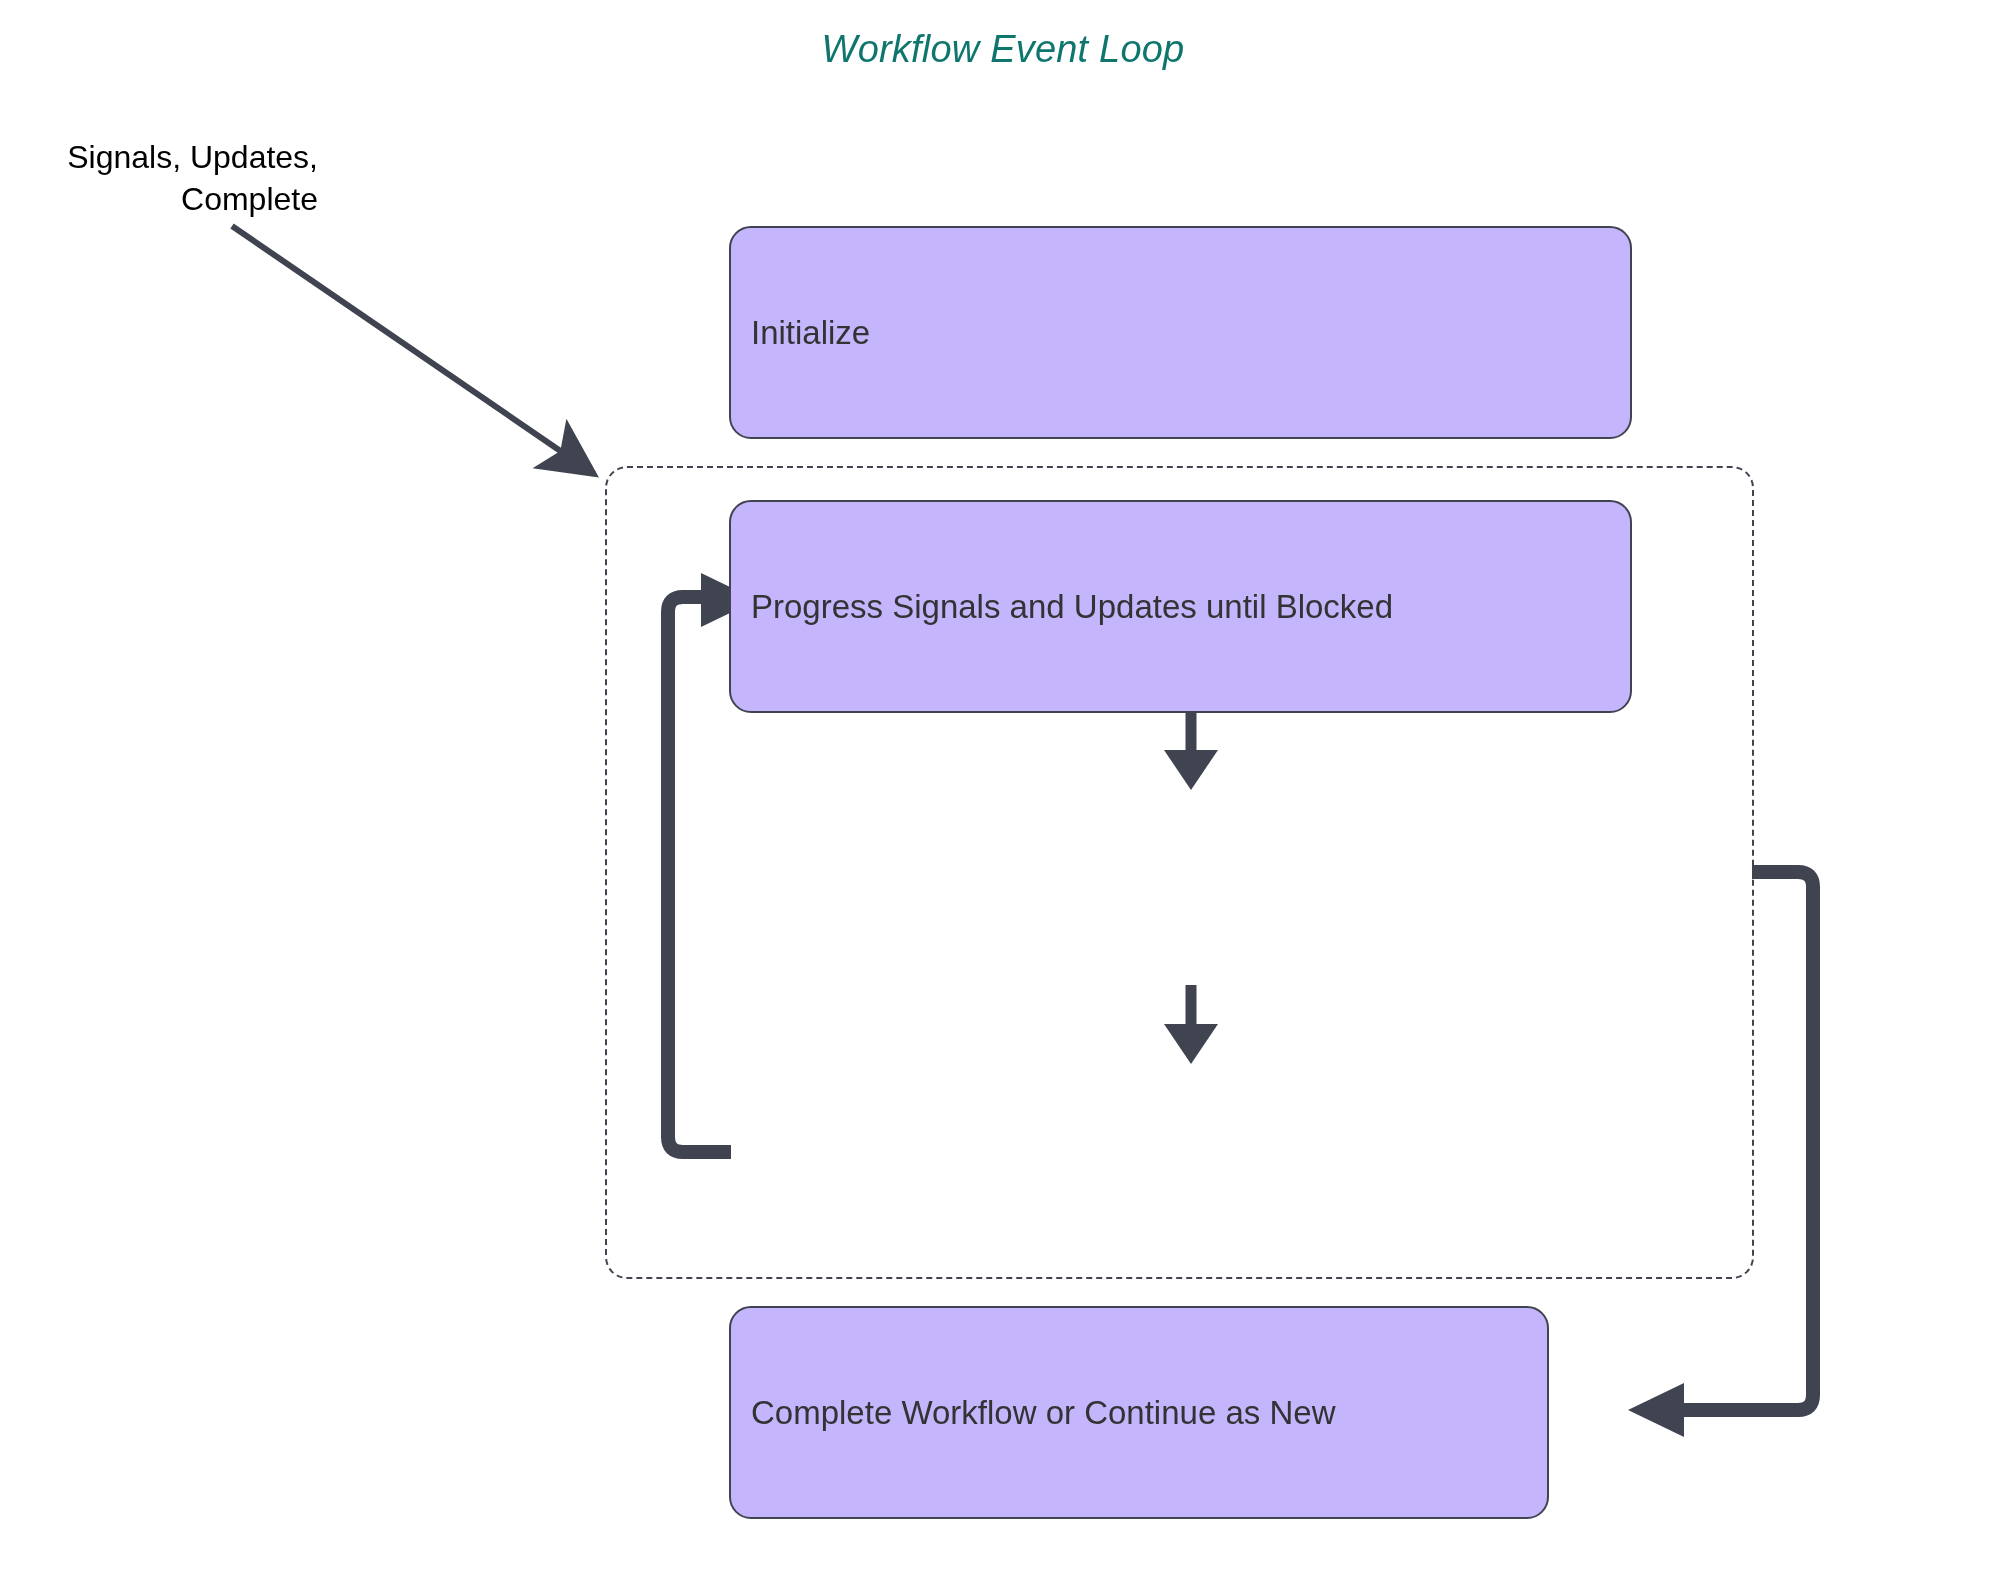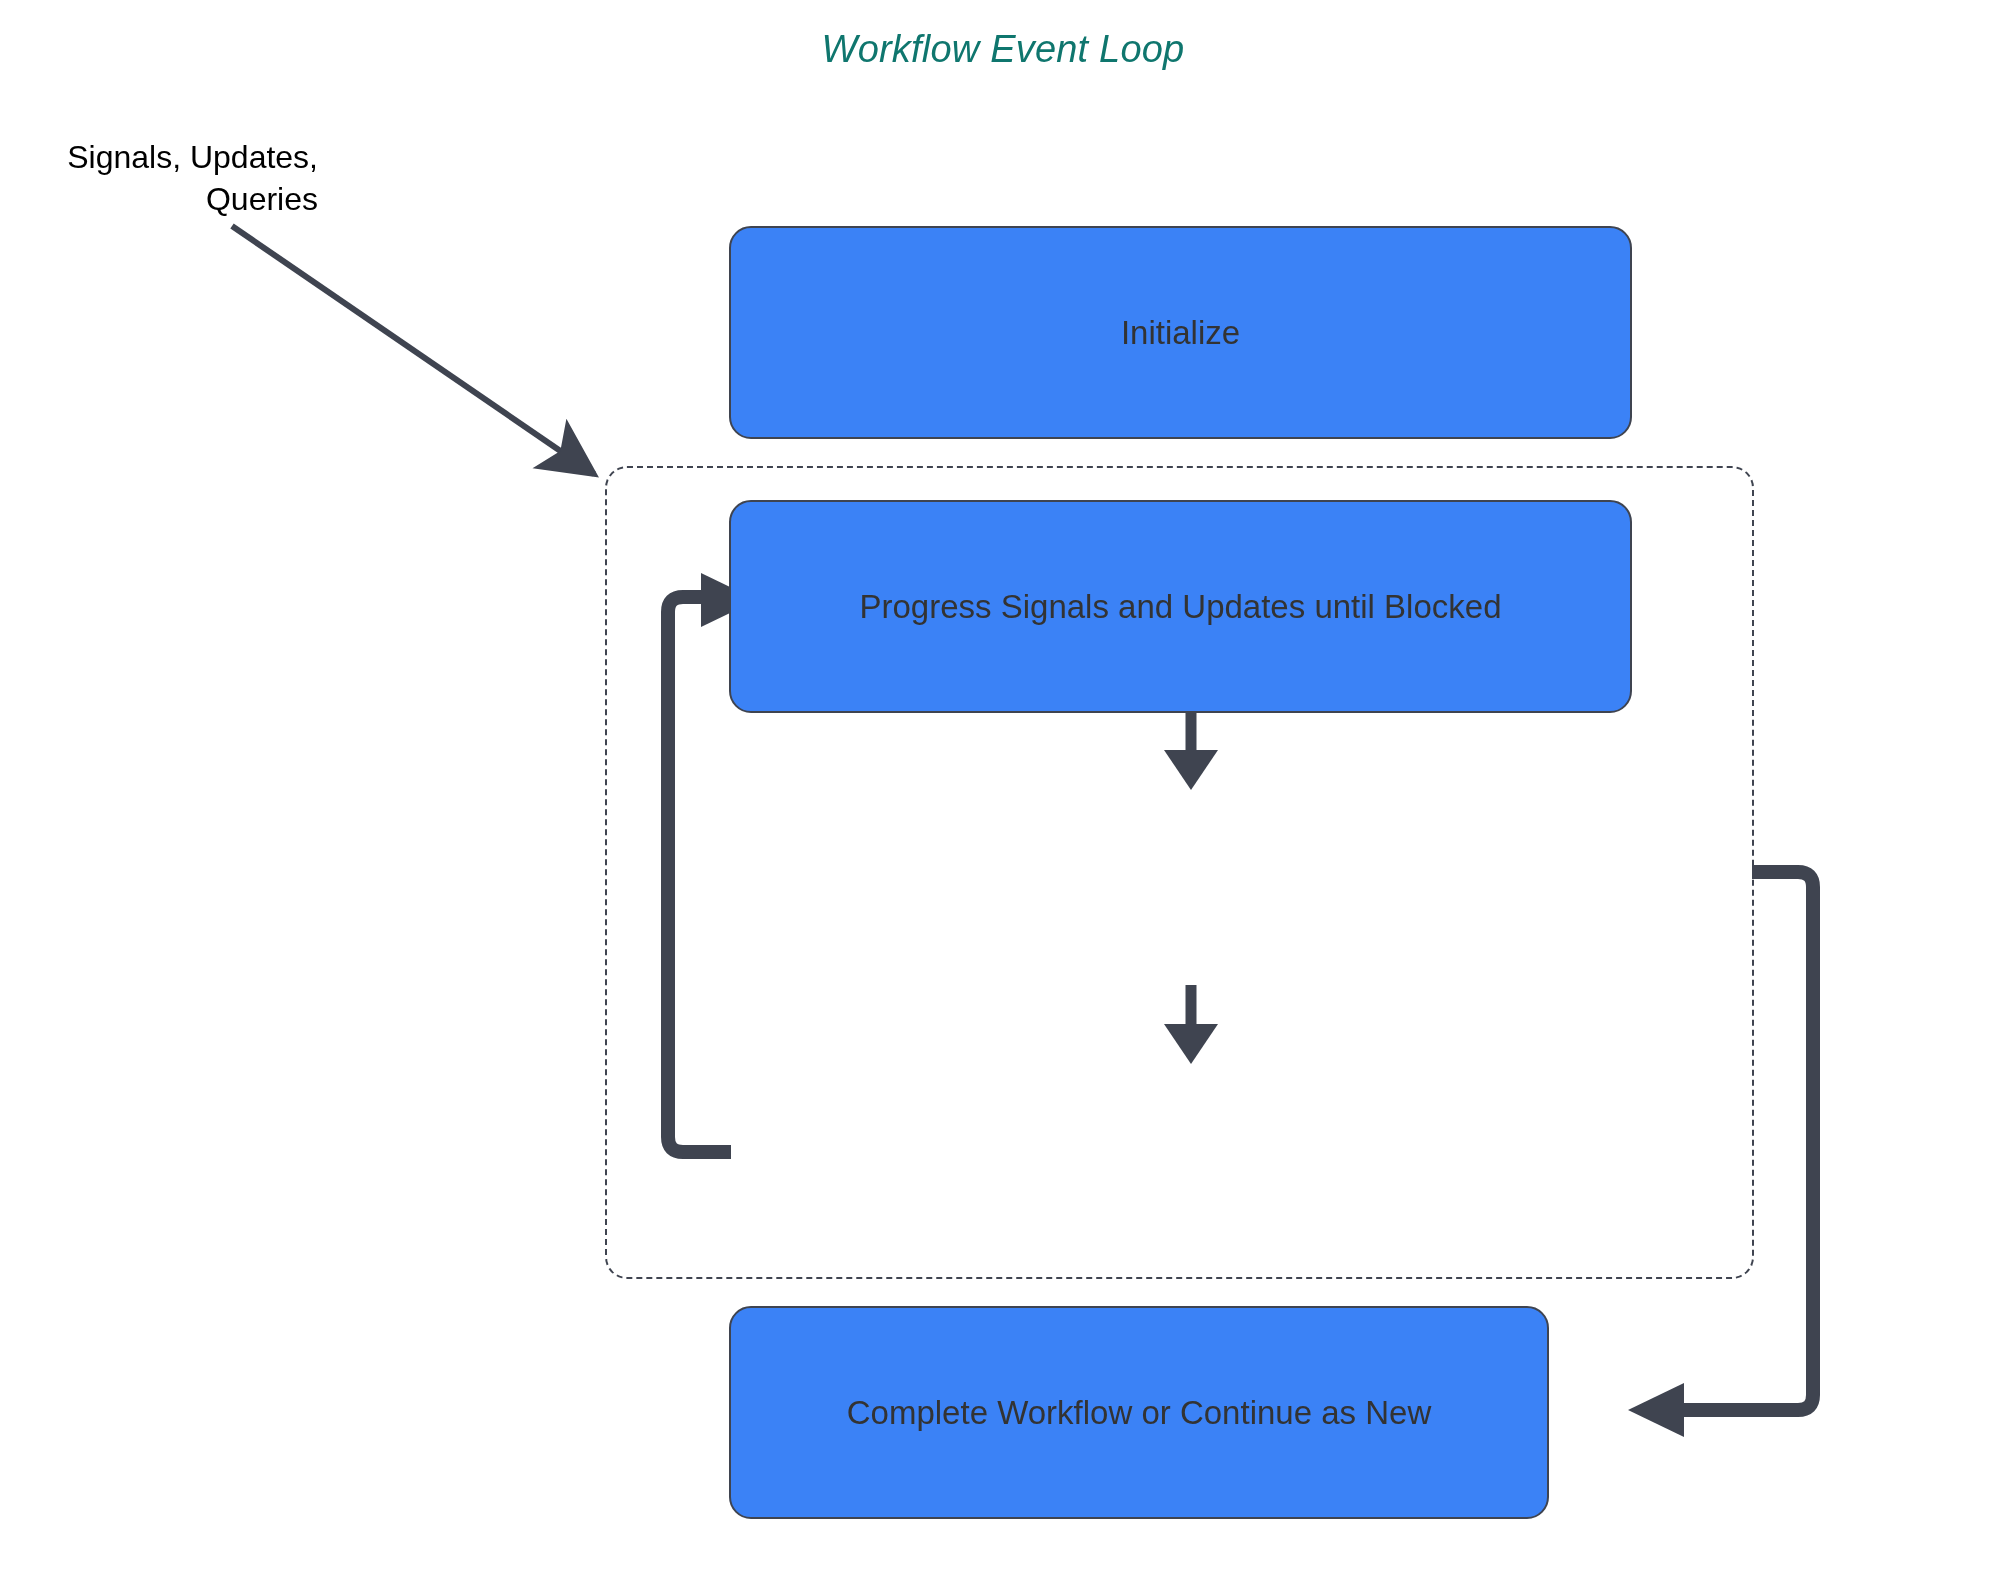--- a/index.html
+++ b/index.html
@@ -43,26 +43,26 @@
     top: 136px;
     width: 300px;
     text-align: right;
     font-size: 32px;
     line-height: 42px;
     color: #000000;
   }
   .node-box {
     position: absolute;
     box-sizing: border-box;
-    background: #3b82f6;
+    background: #c4b5fd;
     border: 2px solid #3f4450;
     border-radius: 22px;
     display: flex;
     align-items: center;
-    justify-content: center;
+    justify-content: flex-start;
   }
   .node-label {
     font-size: 33px;
     color: #333333;
     text-align: center;
     padding: 0 20px;
     line-height: 42px;
   }
   .dashed-group {
     position: absolute;
@@ -75,21 +75,21 @@
 </style>
 </head>
 <body>
 
 <div id="canvas">
 
   <div class="diagram-title">Workflow Event Loop</div>
 
   <div class="ext-label">
     <div>Signals, Updates,</div>
-    <div>Queries</div>
+    <div>Complete</div>
   </div>
 
   <svg id="diagram-svg" viewBox="0 0 2006 1576">
     <defs>
       <marker id="arrow-thin" markerWidth="12" markerHeight="12" refX="9" refY="5" orient="auto" markerUnits="strokeWidth">
         <path d="M0,0 L10,5 L0,10 L2.2,5 z" fill="#3f4450"></path>
       </marker>
     </defs>
 
     <g>

